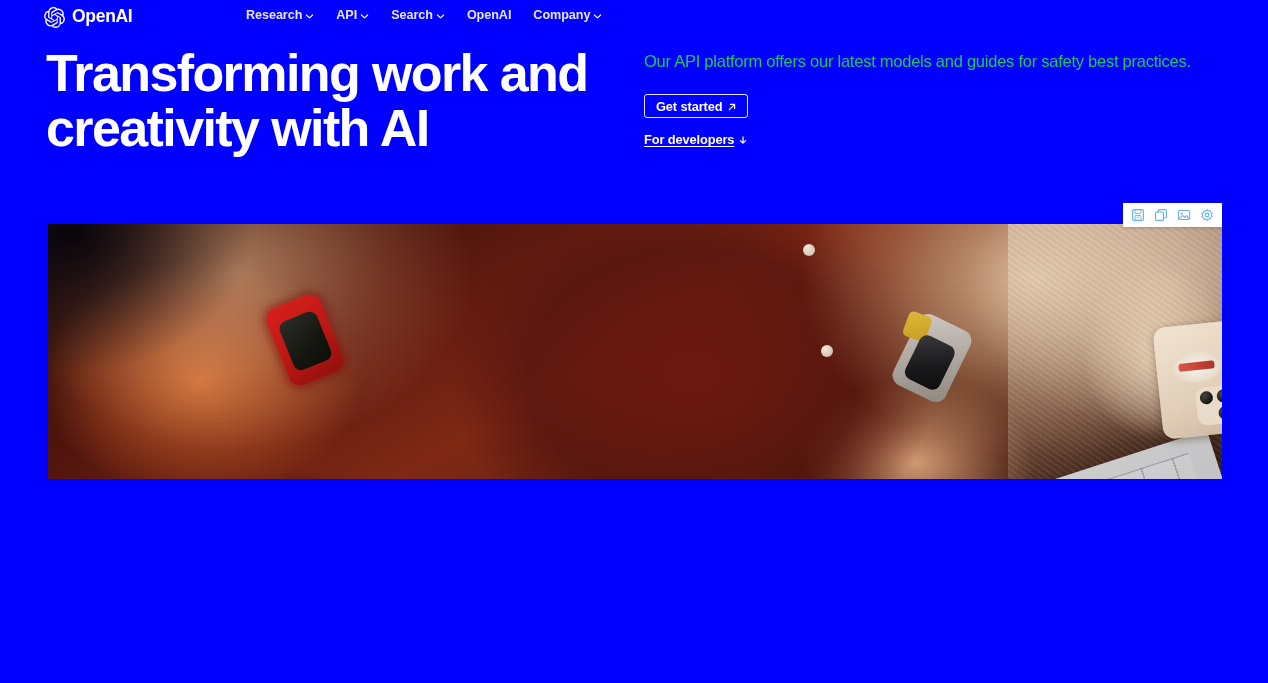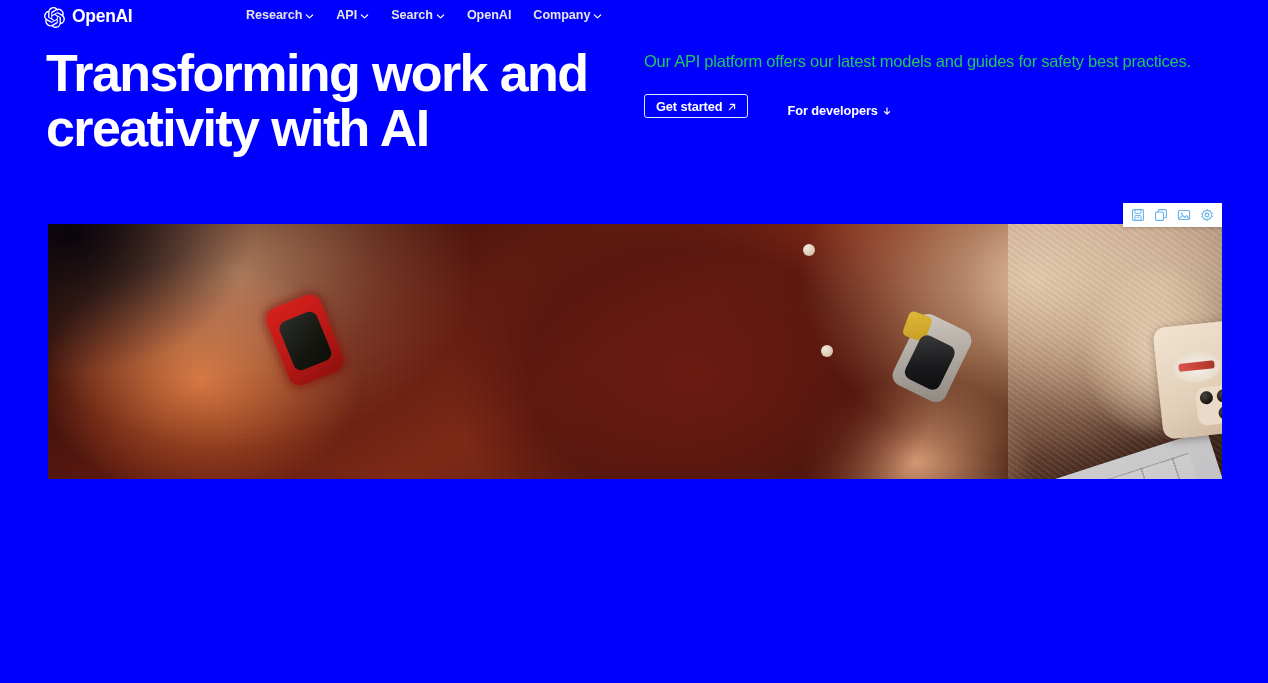--- a/index.html
+++ b/index.html
@@ -149,22 +149,23 @@
     color: #22c55e;
     font-size: 16.5px;
     font-weight: 400;
     line-height: 1.35;
     letter-spacing: -0.25px;
     max-width: 570px;
   }
   .hero-actions {
     margin-top: 22px;
     display: flex;
-    align-items: flex-end;
-    gap: 31px;
+    align-items: flex-start;
+    gap: 14px;
+    flex-direction: column;
   }
   .btn-outline {
     display: inline-flex;
     align-items: center;
     justify-content: center;
     gap: 3px;
     height: 24px;
     padding: 0 11px;
     border: 1px solid rgba(255,255,255,0.9);
     border-radius: 3px;
@@ -181,21 +182,21 @@
     display: inline-flex;
     align-items: center;
     gap: 4px;
     color: #ffffff;
     font-size: 12.8px;
     font-weight: 700;
     letter-spacing: -0.1px;
     white-space: nowrap;
     cursor: pointer;
   }
-  .link-underline .lbl { text-underline-offset: 2px; margin-left: 8px; }
+  .link-underline .lbl { text-decoration: underline; text-underline-offset: 2px; }
   .arrow-down { display: inline-block; width: 10px; height: 10px; }
   .arrow-down svg { display: block; }
 
   
   .hero-media {
     position: absolute;
     left: 48px;
     top: 224px;
     width: 1174px;
     height: 459px;

